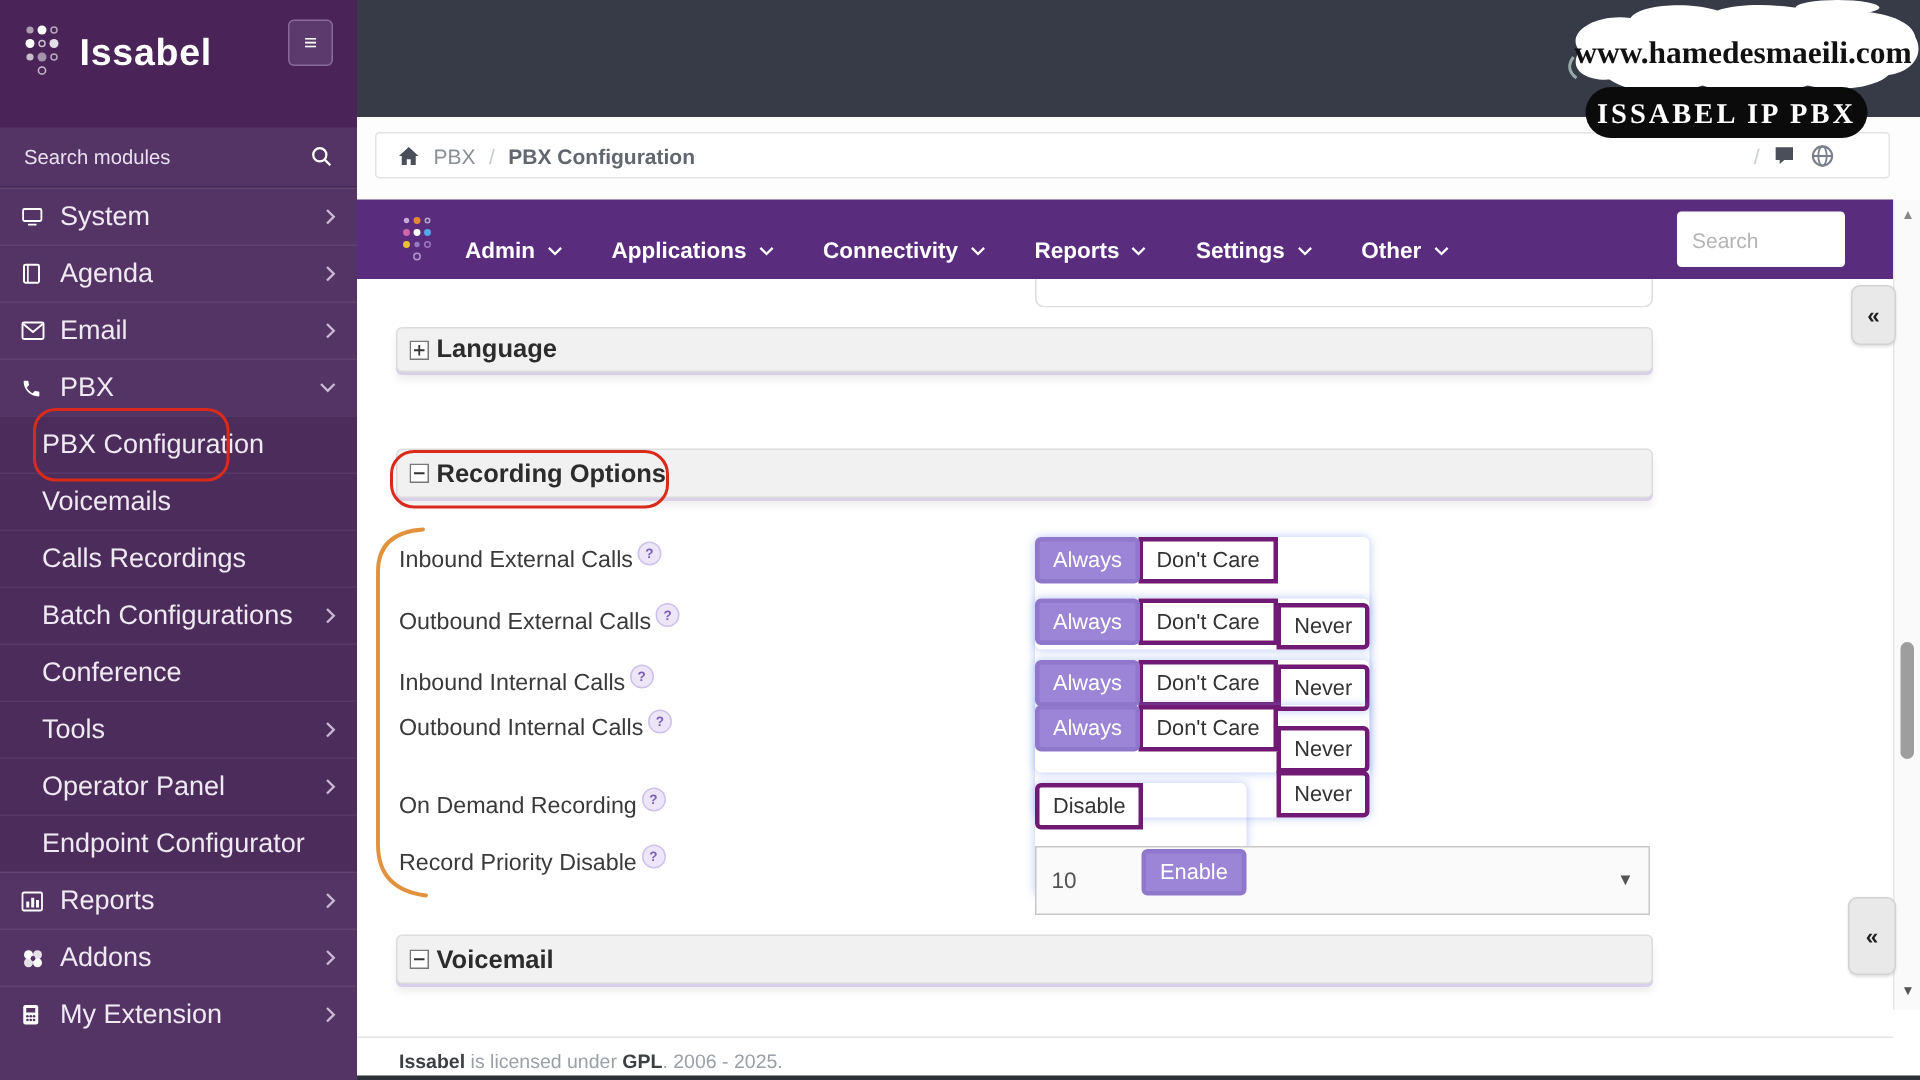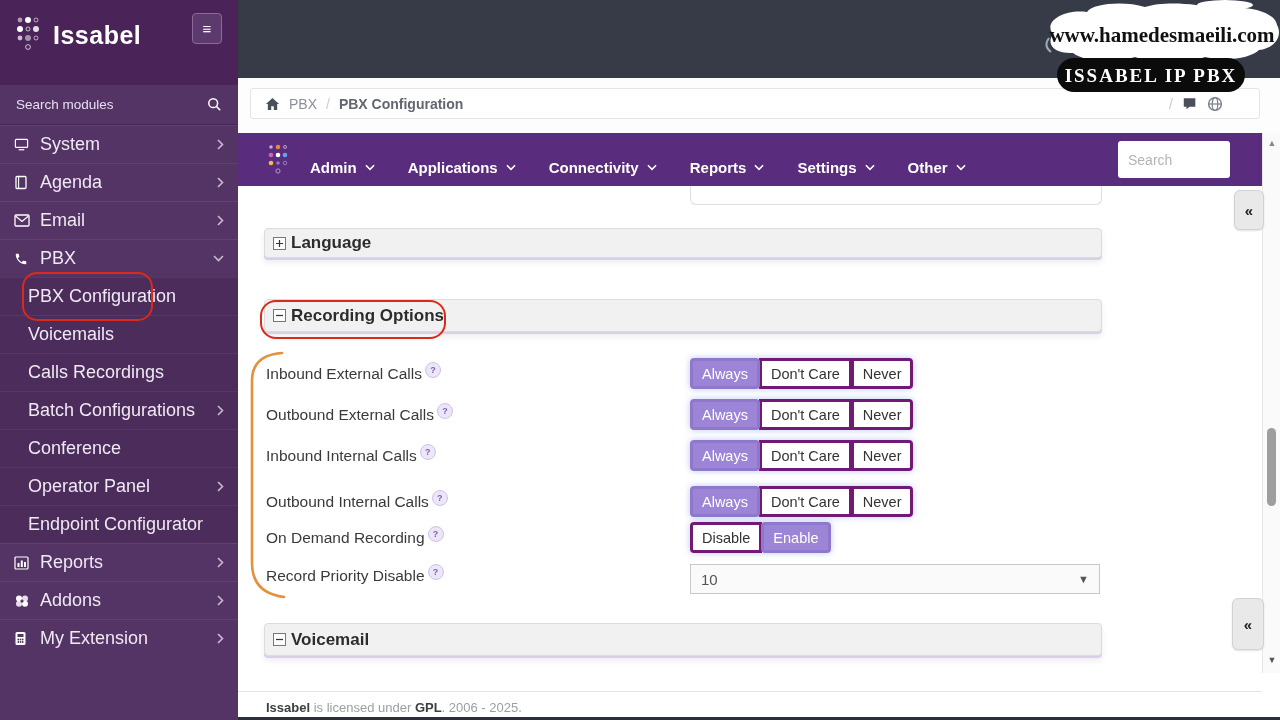--- a/index.html
+++ b/index.html
@@ -53,23 +53,23 @@
   .row{position:absolute;left:0;width:1010px;height:31px;}
   .lbl{position:absolute;left:28px;top:0;line-height:31px;font-size:15.5px;color:#3a3a3a;}
   .help{display:inline-block;vertical-align:6px;width:14px;height:14px;line-height:14px;margin-left:3px;
         border-radius:50%;background:#ece6f8;border:1px solid #cfc2ea;color:#7a5fb5;font-size:9px;
         text-align:center;font-weight:bold;cursor:pointer;}
   .ctl{position:absolute;left:452px;top:0;}
   .grp{display:inline-flex;border-radius:4px;box-shadow:0 0 6px rgba(120,150,235,.5);}
   .opt{height:31px;padding:0 9px;font-size:14.5px;font-family:"Liberation Sans",sans-serif;background:#fff;
        border:3px solid #701a75;color:#333;margin-left:-1px;cursor:pointer;}
   .opt:first-child{border-radius:4px 0 0 4px;margin-left:0;}
-  .opt:last-child{border-radius:0 4px 4px 0;}
+  .opt:last-child{border-radius:0 4px 4px 0;margin-top:44px;}
   .opt.sel{background:#9c85d6;border-color:#8f77cc;color:#fff;border-radius:4px;position:relative;z-index:1;}
-  .select{position:absolute;left:452px;top:4px;width:410px;height:30px;background:#fafafa;border:1px solid #c8c8c8;
+  .select{position:absolute;left:452px;top:4px;width:410px;height:46px;background:#fafafa;border:1px solid #c8c8c8;
           display:flex;align-items:center;padding:0 10px;box-sizing:border-box;font-size:15px;color:#555;cursor:pointer;}
   .selarrow{margin-left:auto;font-size:11px;color:#555;}
   .divider{position:absolute;left:0;top:505px;width:1024px;border-top:1px solid #e3e3e3;}
   .footer{position:absolute;left:28px;top:514px;font-size:13px;color:#9aa0a6;}
   .footer b{color:#3c4043;}
   .botline{position:absolute;left:238px;top:717px;width:1042px;height:3px;background:#2c3039;z-index:6;}
   
   .ring-sidebar{position:absolute;left:22px;top:272px;width:127px;height:45px;border:2.5px solid #d92a1c;
                 border-radius:15px;z-index:9;pointer-events:none;}
   .ring-recording{position:absolute;left:260px;top:300px;width:182px;height:35px;border:2.5px solid #d92a1c;
@@ -193,20 +193,28 @@
       <span class="chev">
           <svg width="7" height="11" viewBox="0 0 7 11">
             <path d="M1 1l4.5 4.5L1 10" fill="none" stroke="#dcd2e6" stroke-width="1.6"></path>
           </svg>
         </span>
     </div>
     <div class="sbrow">
       <span>Conference</span>
     </div>
     <div class="sbrow">
+      <span>Tools</span>
+      <span class="chev">
+          <svg width="7" height="11" viewBox="0 0 7 11">
+            <path d="M1 1l4.5 4.5L1 10" fill="none" stroke="#dcd2e6" stroke-width="1.6"></path>
+          </svg>
+        </span>
+    </div>
+    <div class="sbrow">
       <span>Operator Panel</span>
       <span class="chev">
           <svg width="7" height="11" viewBox="0 0 7 11">
             <path d="M1 1l4.5 4.5L1 10" fill="none" stroke="#dcd2e6" stroke-width="1.6"></path>
           </svg>
         </span>
     </div>
     <div class="sbrow">
       <span>Endpoint Configurator</span>
     </div>
@@ -359,21 +367,21 @@
           <path d="M1 1l4.5 4.5L10 1" fill="none" stroke="#fff" stroke-width="1.7"></path>
         </svg>
     </span>
   </span>
   <input class="nav-search" type="text" placeholder="Search" style="">
 </div>
 
 <div class="content">
   <div class="stub-box"></div>
 
-  <div class="secbar" style="top:42px;height:30px;">
+  <div class="secbar" style="top:32px;height:30px;">
     <svg width="13" height="13" viewBox="0 0 13 13">
         <rect x="0.5" y="0.5" width="12" height="12" fill="#fdfdfd" stroke="#777"></rect>
         <path d="M3 6.5h7M6.5 3v7" stroke="#333" stroke-width="1.2"></path>
       </svg>
     <span class="ttl">Language</span>
   </div>
 
   <div class="secbar" style="top:113px;height:33px;">
     <svg width="13" height="13" viewBox="0 0 13 13">
         <rect x="0.5" y="0.5" width="12" height="12" fill="#fdfdfd" stroke="#777"></rect>
@@ -399,21 +407,21 @@
         </span></span>
   </div>
   <div class="row" style="top:254px;">
     <span class="lbl"><span>Inbound Internal Calls</span><span class="help">?</span></span>
     <span class="ctl"><span class="grp">
           <button class="opt sel">Always</button>
           <button class="opt">Don't Care</button>
           <button class="opt">Never</button>
         </span></span>
   </div>
-  <div class="row" style="top:300px;">
+  <div class="row" style="top:284px;">
     <span class="lbl"><span>Outbound Internal Calls</span><span class="help">?</span></span>
     <span class="ctl"><span class="grp">
           <button class="opt sel">Always</button>
           <button class="opt">Don't Care</button>
           <button class="opt">Never</button>
         </span></span>
   </div>
   <div class="row" style="top:336px;">
     <span class="lbl"><span>On Demand Recording</span><span class="help">?</span></span>
     <span class="ctl"><span class="grp">

